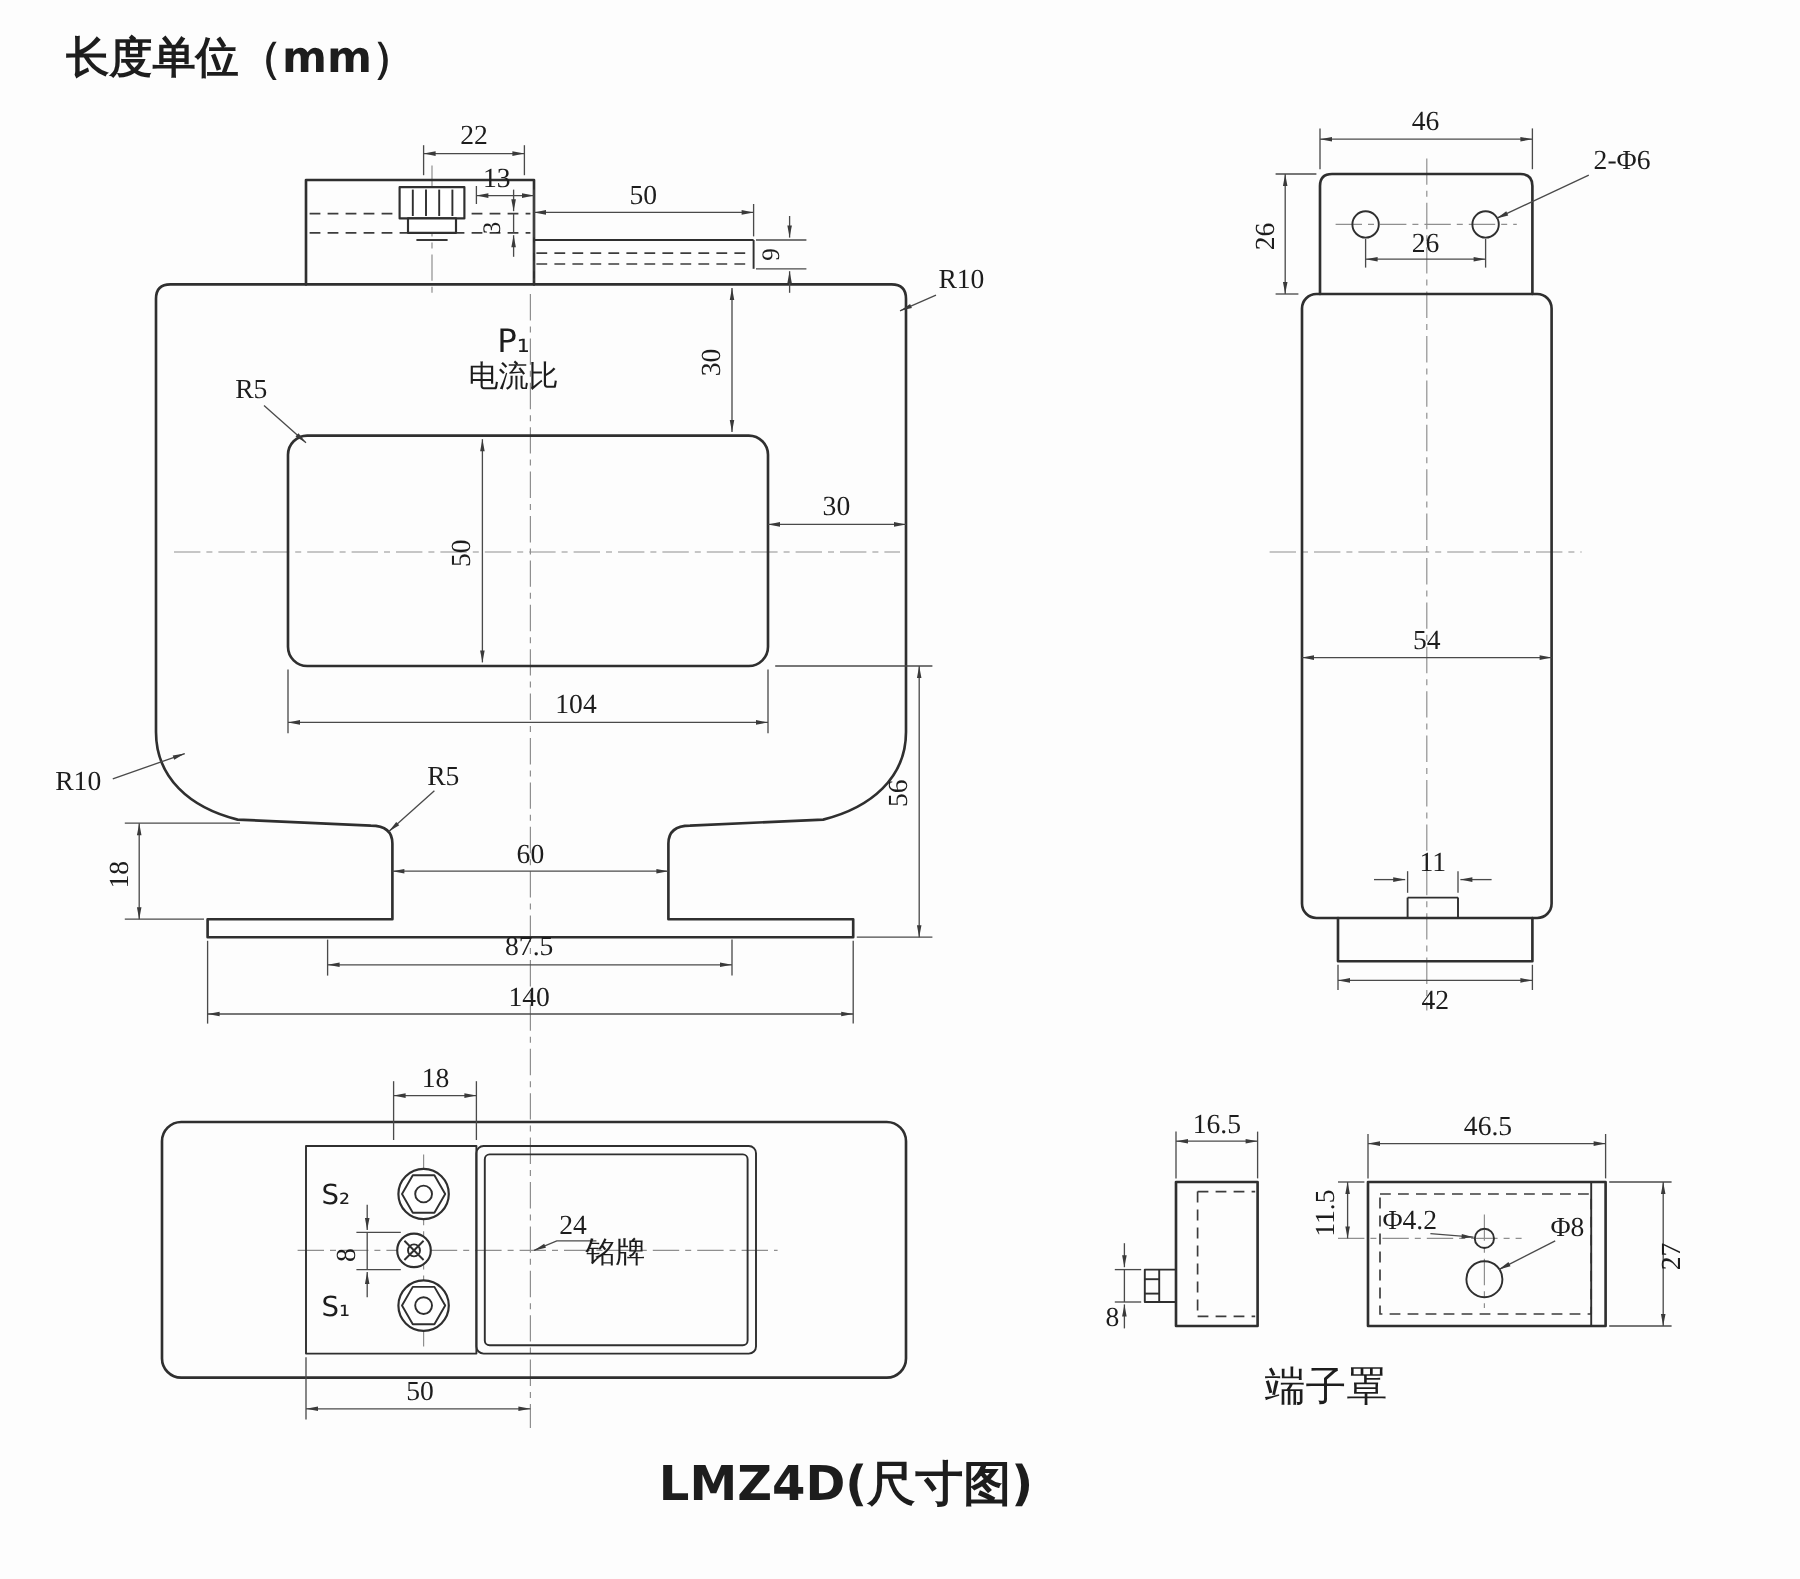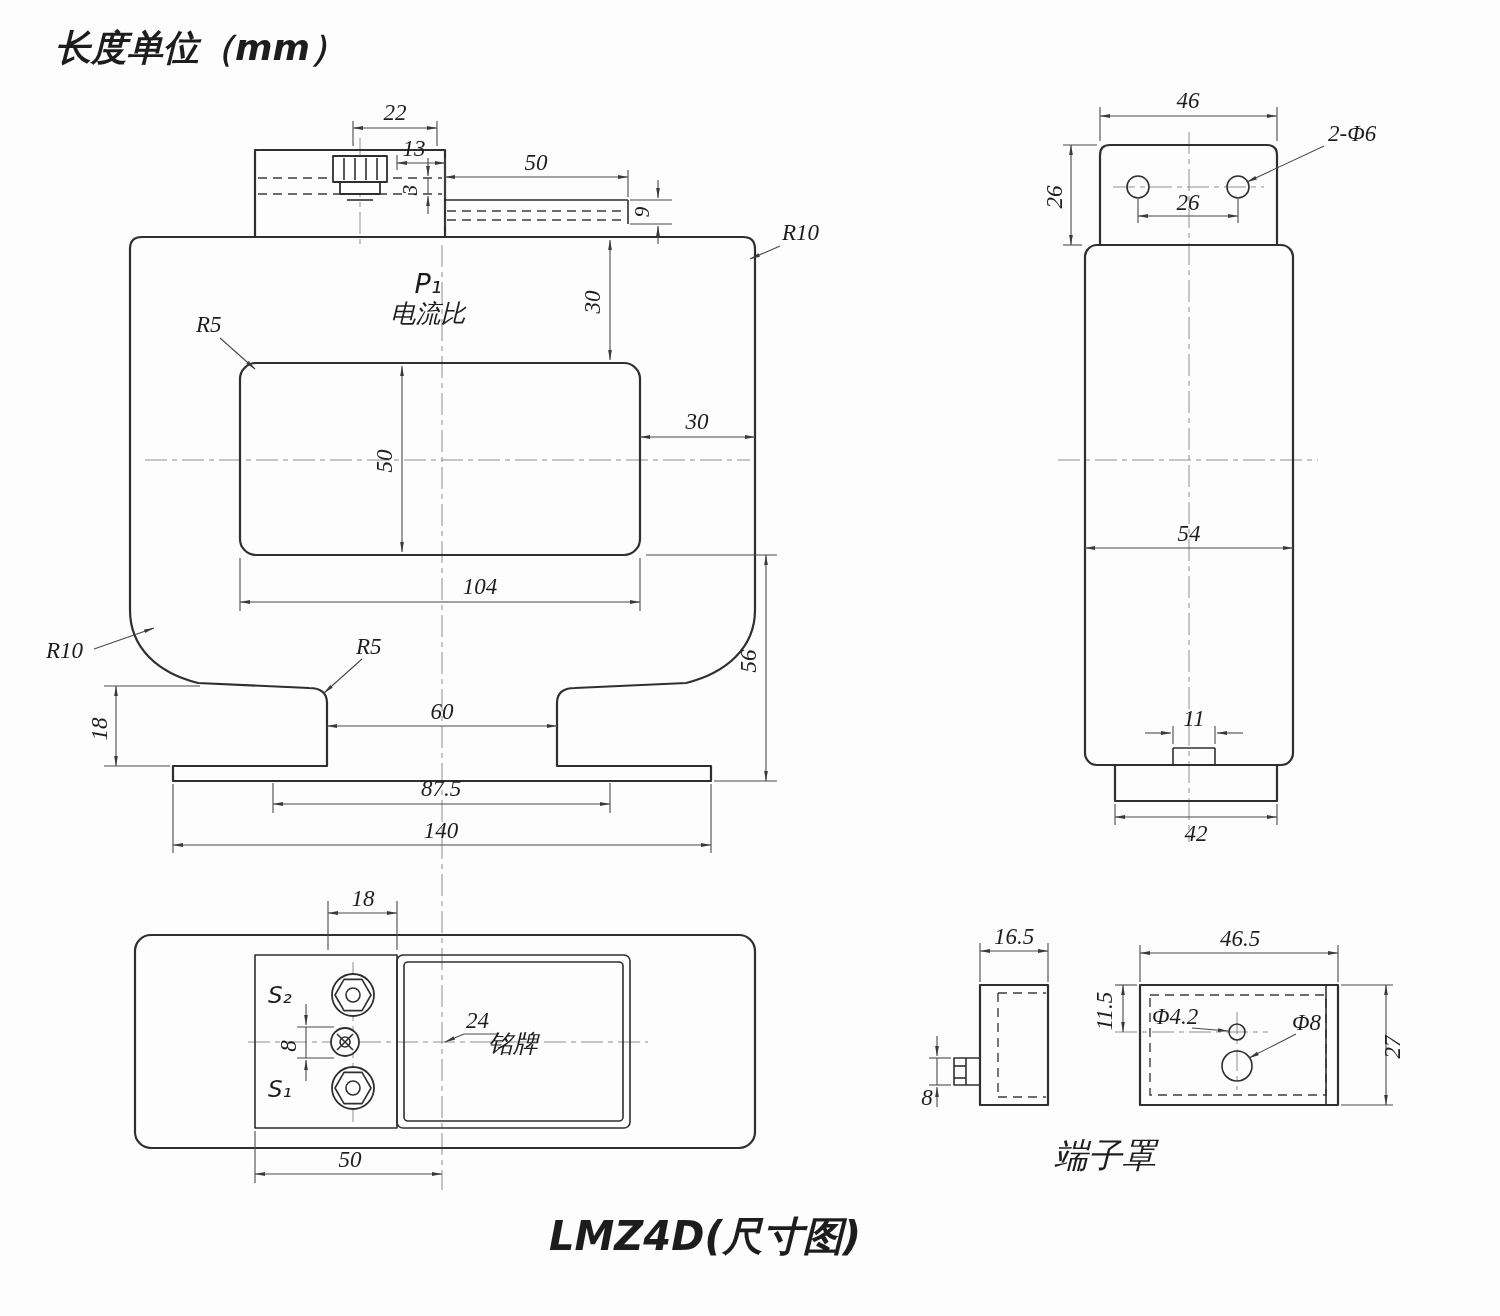--- a/index.html
+++ b/index.html
@@ -1,16 +1,16 @@
 <!DOCTYPE html>
 <html><head>
 <meta charset="utf-8">
 <style>
   html,body{margin:0;padding:0;background:#ffffff;}
-  .canvas{width:1500px;height:1316px;background:#fdfdfd;position:relative;overflow:hidden;font-style:italic;}
+  .canvas{width:1500px;height:1316px;background:#fdfdfd;position:relative;overflow:hidden;}
   svg{display:block;}
   .obj{fill:none;stroke:#2f2f2f;stroke-width:2.2;stroke-linejoin:round;stroke-linecap:round;}
   .obj2{fill:none;stroke:#2f2f2f;stroke-width:1.6;stroke-linejoin:round;}
   .wfill{fill:#ffffff;stroke:#2f2f2f;stroke-width:1.8;stroke-linejoin:round;}
   .hid{fill:none;stroke:#3c3c3c;stroke-width:1.4;stroke-dasharray:9 6;}
   .dim{fill:none;stroke:#4a4a4a;stroke-width:1.1;}
   .cl{fill:none;stroke:#8f8f8f;stroke-width:1;stroke-dasharray:22 5 5 5;}
   text{fill:#1d1d1d;font-family:"Liberation Serif","DejaVu Serif",serif;}
   .t-dim{font-size:23px;}
   .t-small{font-size:21px;}

